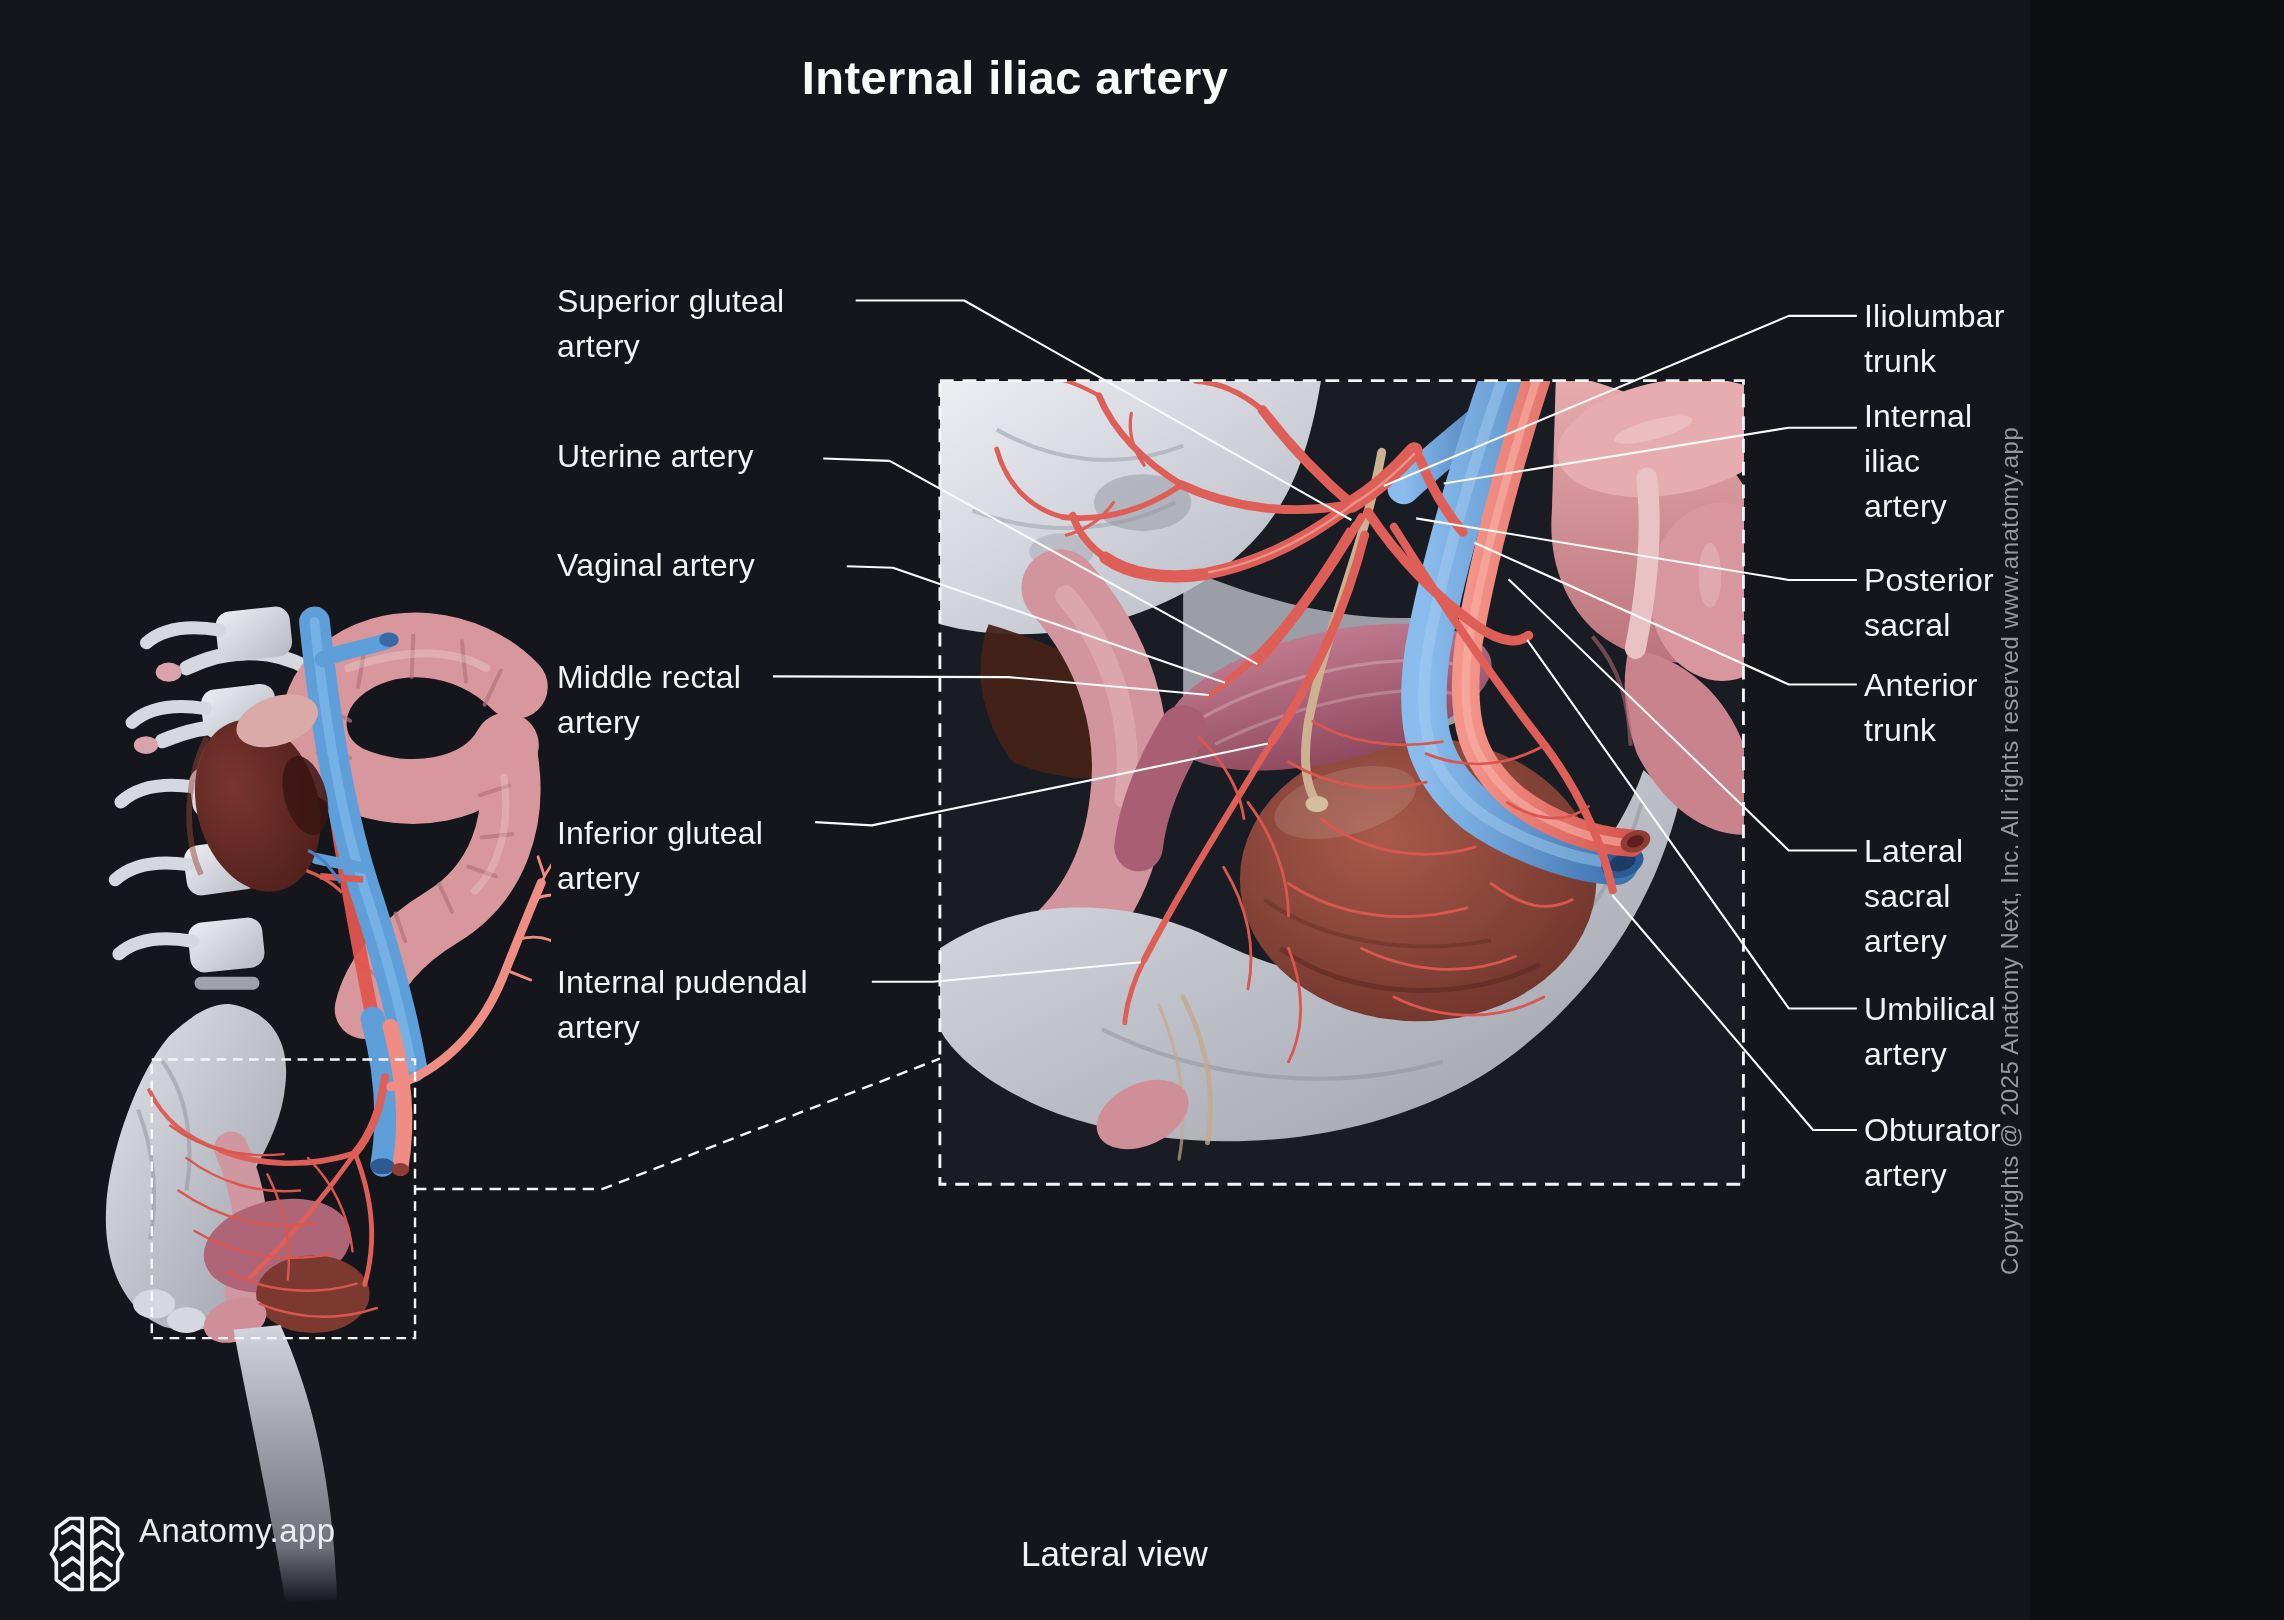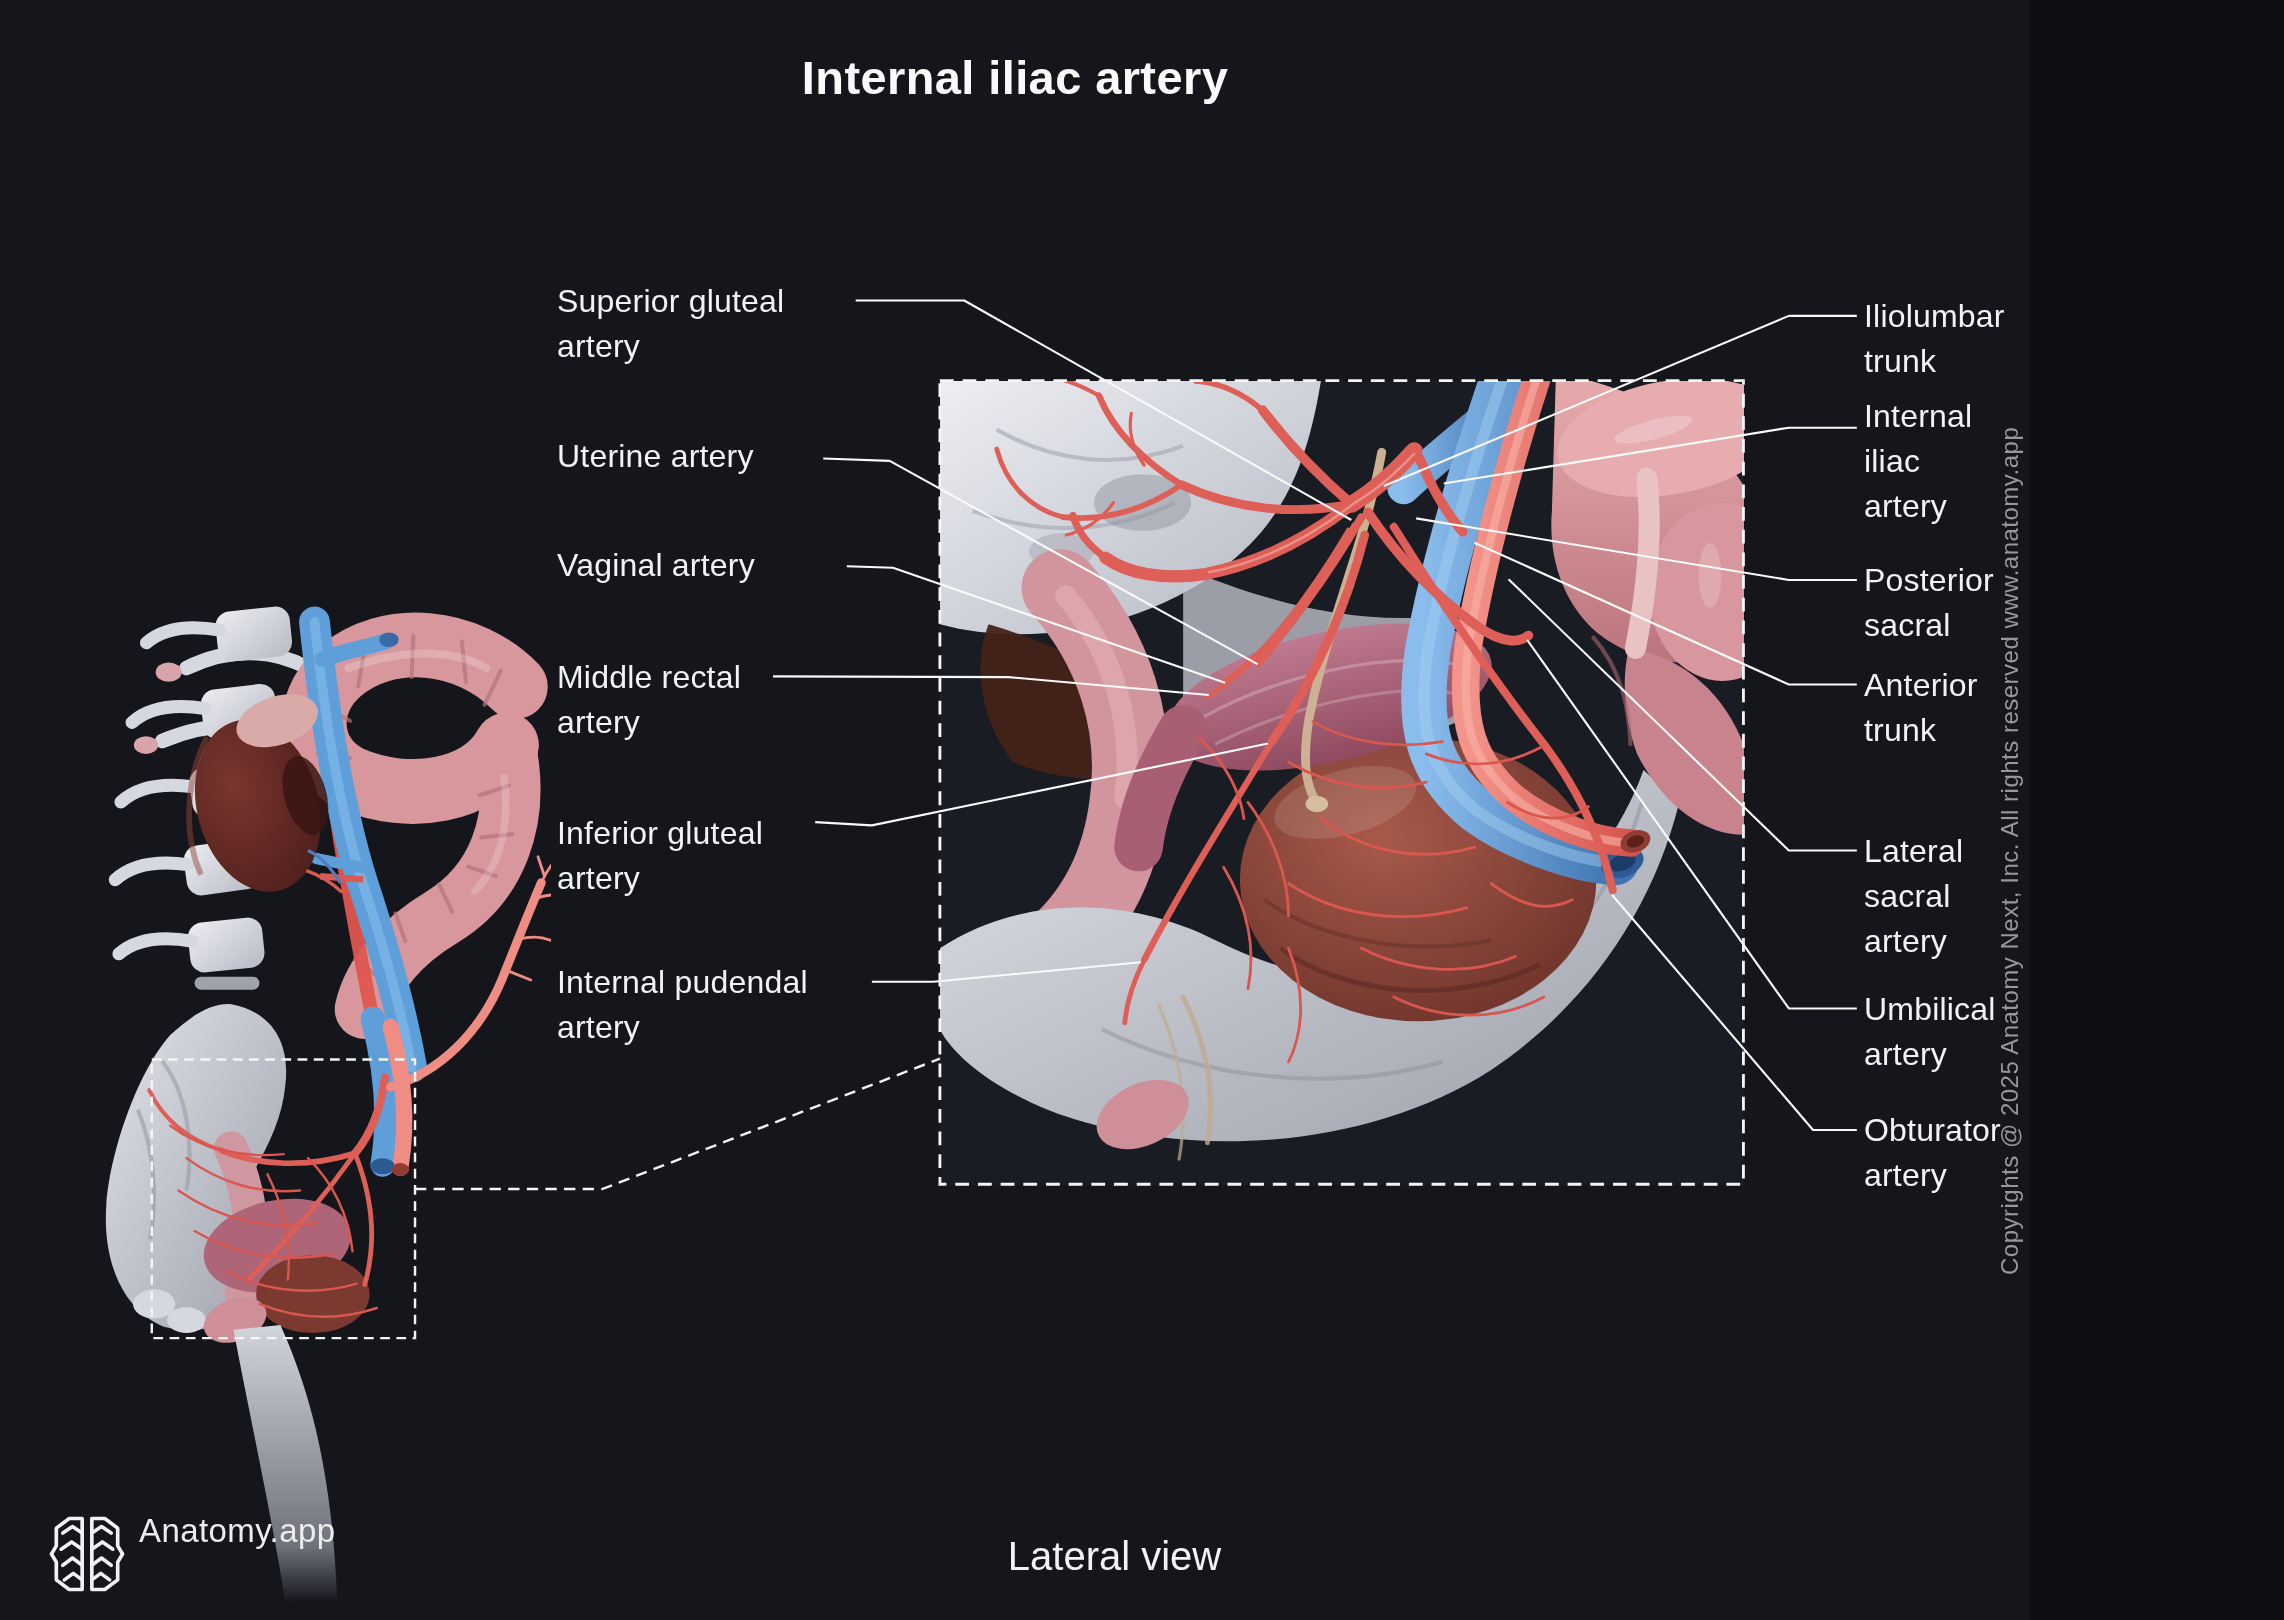--- a/index.html
+++ b/index.html
@@ -19,21 +19,21 @@
   .anat-label.left{left:557px;}
   .anat-label.right{left:1864px;}
   .layer{position:absolute;left:0;top:0;pointer-events:none;}
   .fig{position:absolute;}
   .footer-brand{
     position:absolute;left:45px;top:1512px;display:flex;align-items:flex-start;gap:10px;
   }
   .brand-name{color:#ececee;font-size:33px;font-weight:400;letter-spacing:0.4px;}
   .view-label{
     position:absolute;left:932px;top:1534px;width:365px;text-align:center;
-    color:#f2f3f4;font-size:40px;font-weight:500;
+    color:#f2f3f4;font-size:35px;font-weight:500;
   }
   .copyright{
     position:absolute;right:6.5px;top:381px;height:940px;
     writing-mode:vertical-rl;transform:rotate(180deg);
     color:#97979c;font-size:24px;letter-spacing:0.5px;text-align:center;
   }
 </style>
 </head>
 <body>
 

